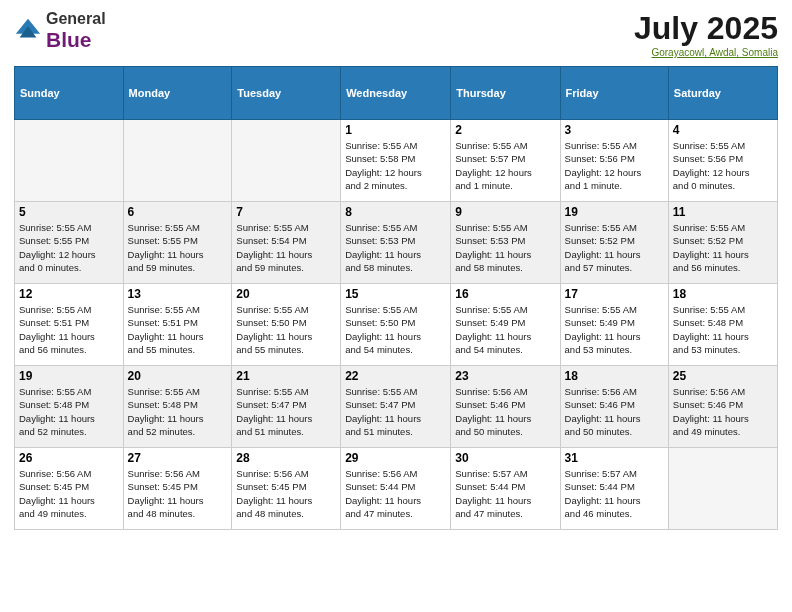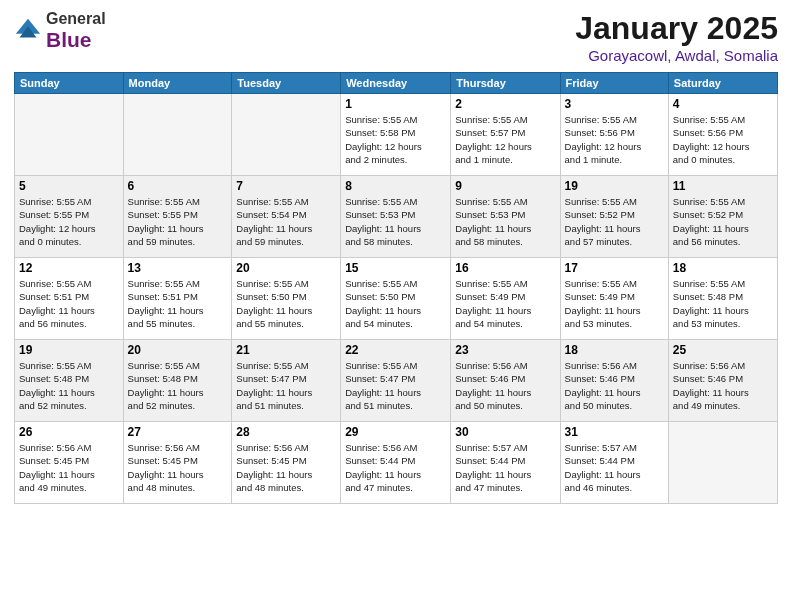--- a/index.html
+++ b/index.html
@@ -33,33 +33,34 @@
     }
     .title-block {
       text-align: right;
     }
     .month-title {
       font-size: 32px;
       font-weight: bold;
       color: #1a1a1a;
     }
     .subtitle {
-      font-size: 15px;
-      color: #4c1d95;
+      font-size: 10px;
+      color: #4d7c0f;
+      text-decoration: underline;
     }
     .calendar {
       width: 100%;
       border-collapse: collapse;
       font-size: 10px;
     }
     .calendar th {
       background: #2a7ab5;
       color: #fff;
       text-align: left;
-      padding: 4px 5px;
+      padding: 20px 5px;
       font-size: 11px;
       border: 1px solid #1a5f8e;
     }
     .calendar td {
       border: 1px solid #ccc;
       vertical-align: top;
       padding: 3px 4px;
       width: 113px;
       height: 82px;
       background: #fff;
@@ -90,21 +91,21 @@
       <svg class="logo-icon" viewBox="0 0 30 30">
         <polygon points="15,2 28,18 2,18" fill="#2a7ab5"></polygon>
         <polygon points="15,10 24,22 6,22" fill="#1a5f8e"></polygon>
       </svg>
       <div>
         <div style="font-size:16px;font-weight:bold;color:#333;">General</div>
         <div style="font-size:21px;font-weight:bold;color:#701a75;">Blue</div>
       </div>
     </div>
     <div class="title-block">
-      <div class="month-title">January 2025</div>
+      <div class="month-title">July 2025</div>
       <div class="subtitle">Gorayacowl, Awdal, Somalia</div>
     </div>
   </div>
 
   <table class="calendar">
     <thead>
       <tr>
         <th>Sunday</th>
         <th>Monday</th>
         <th>Tuesday</th>

